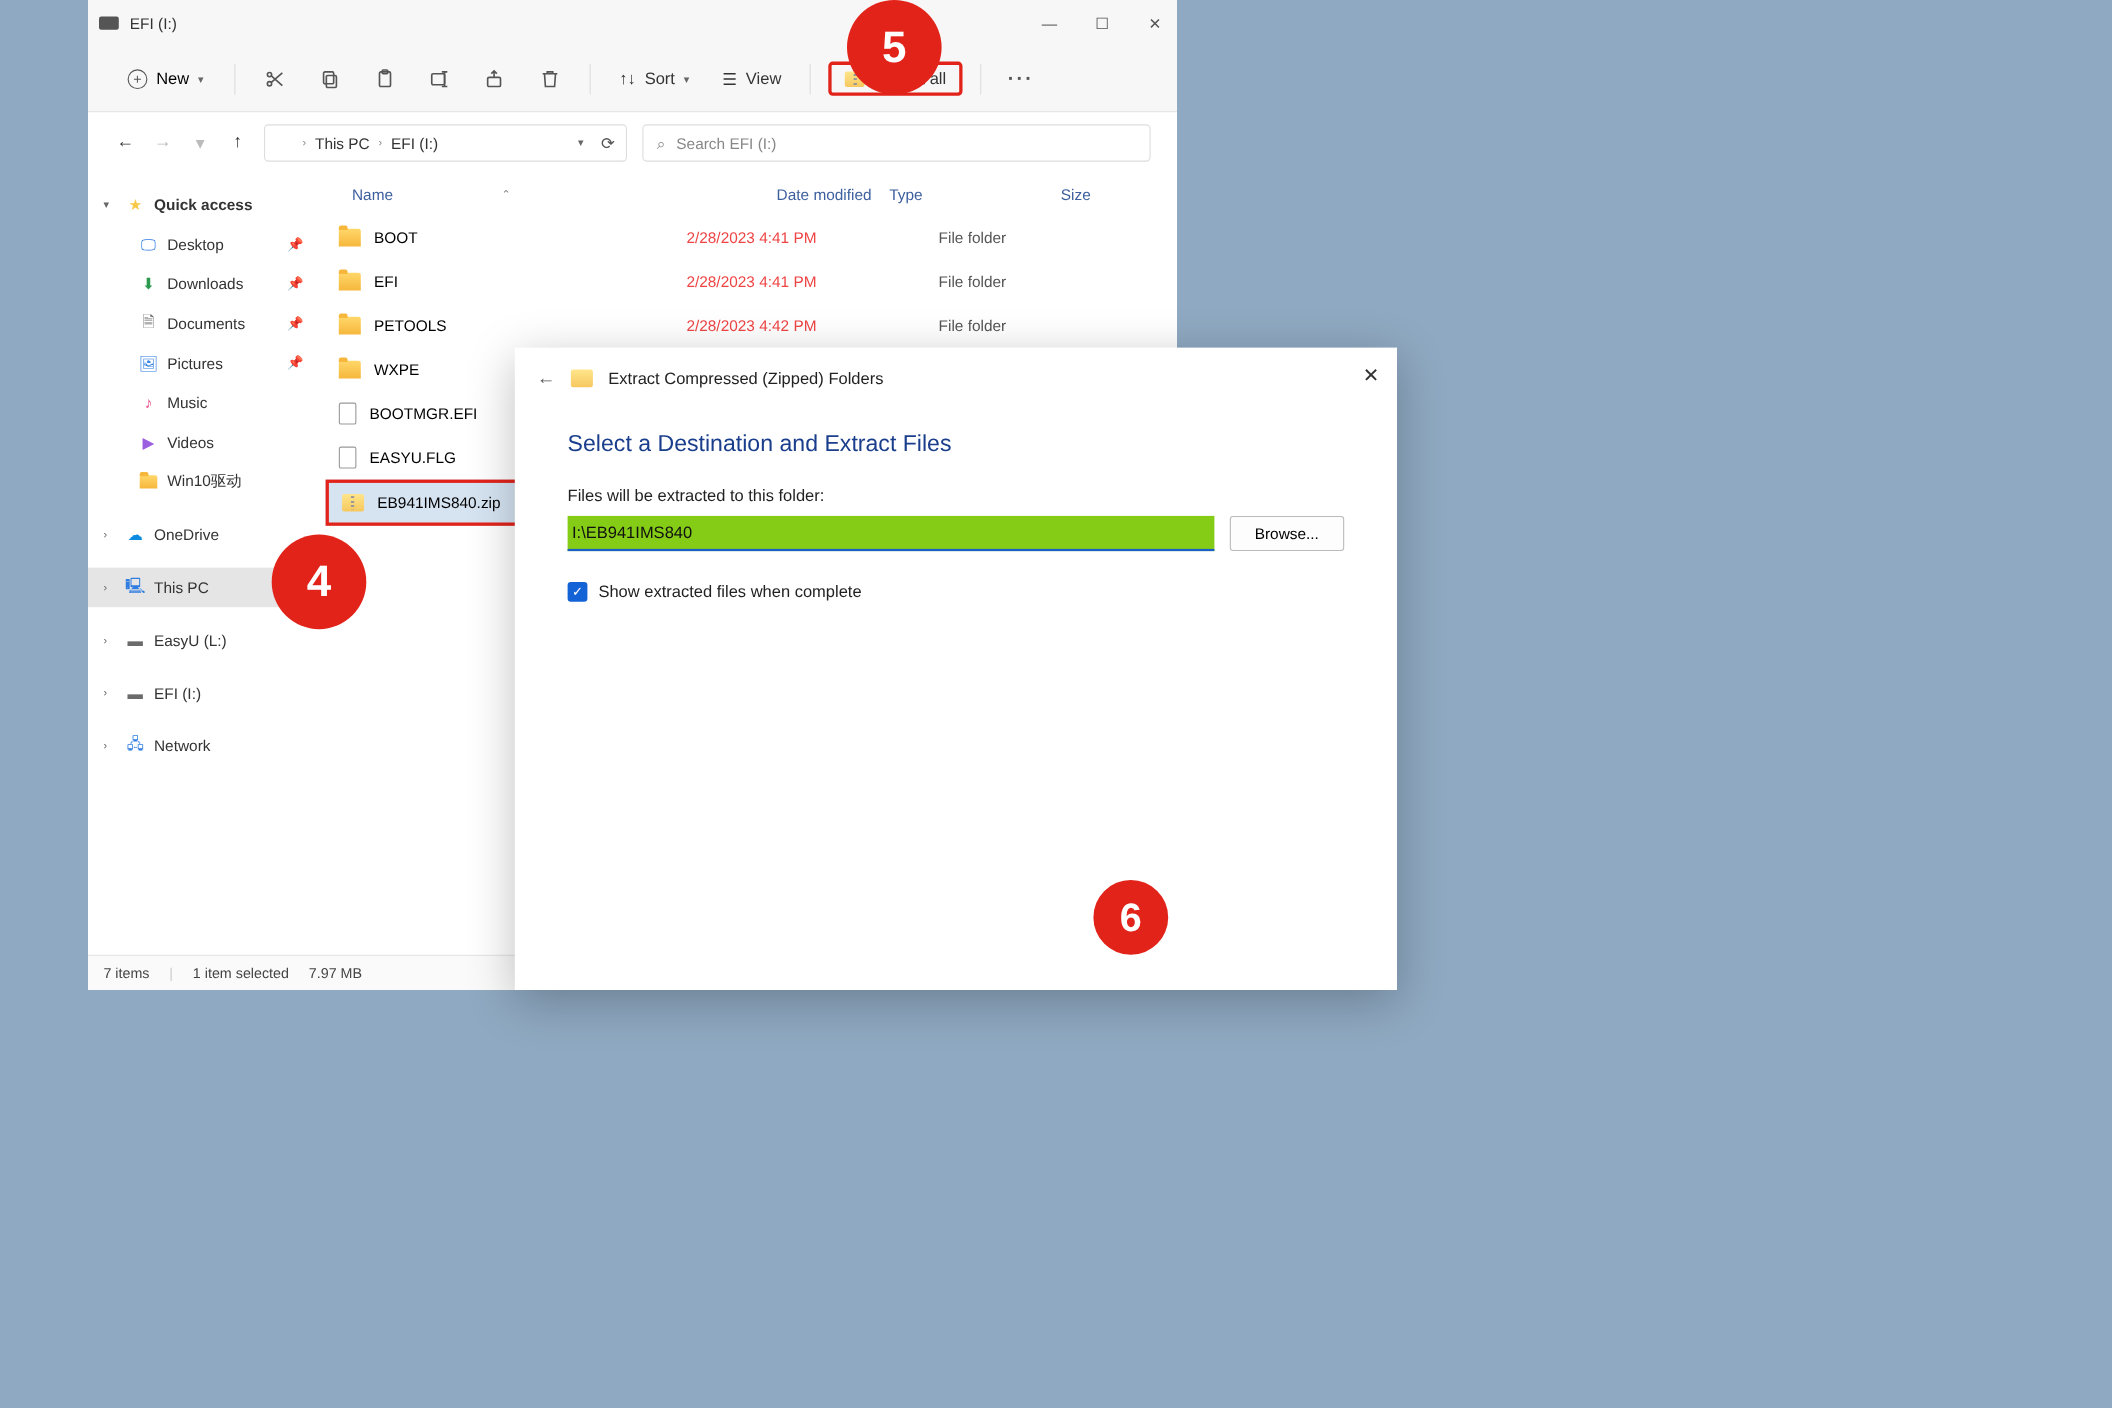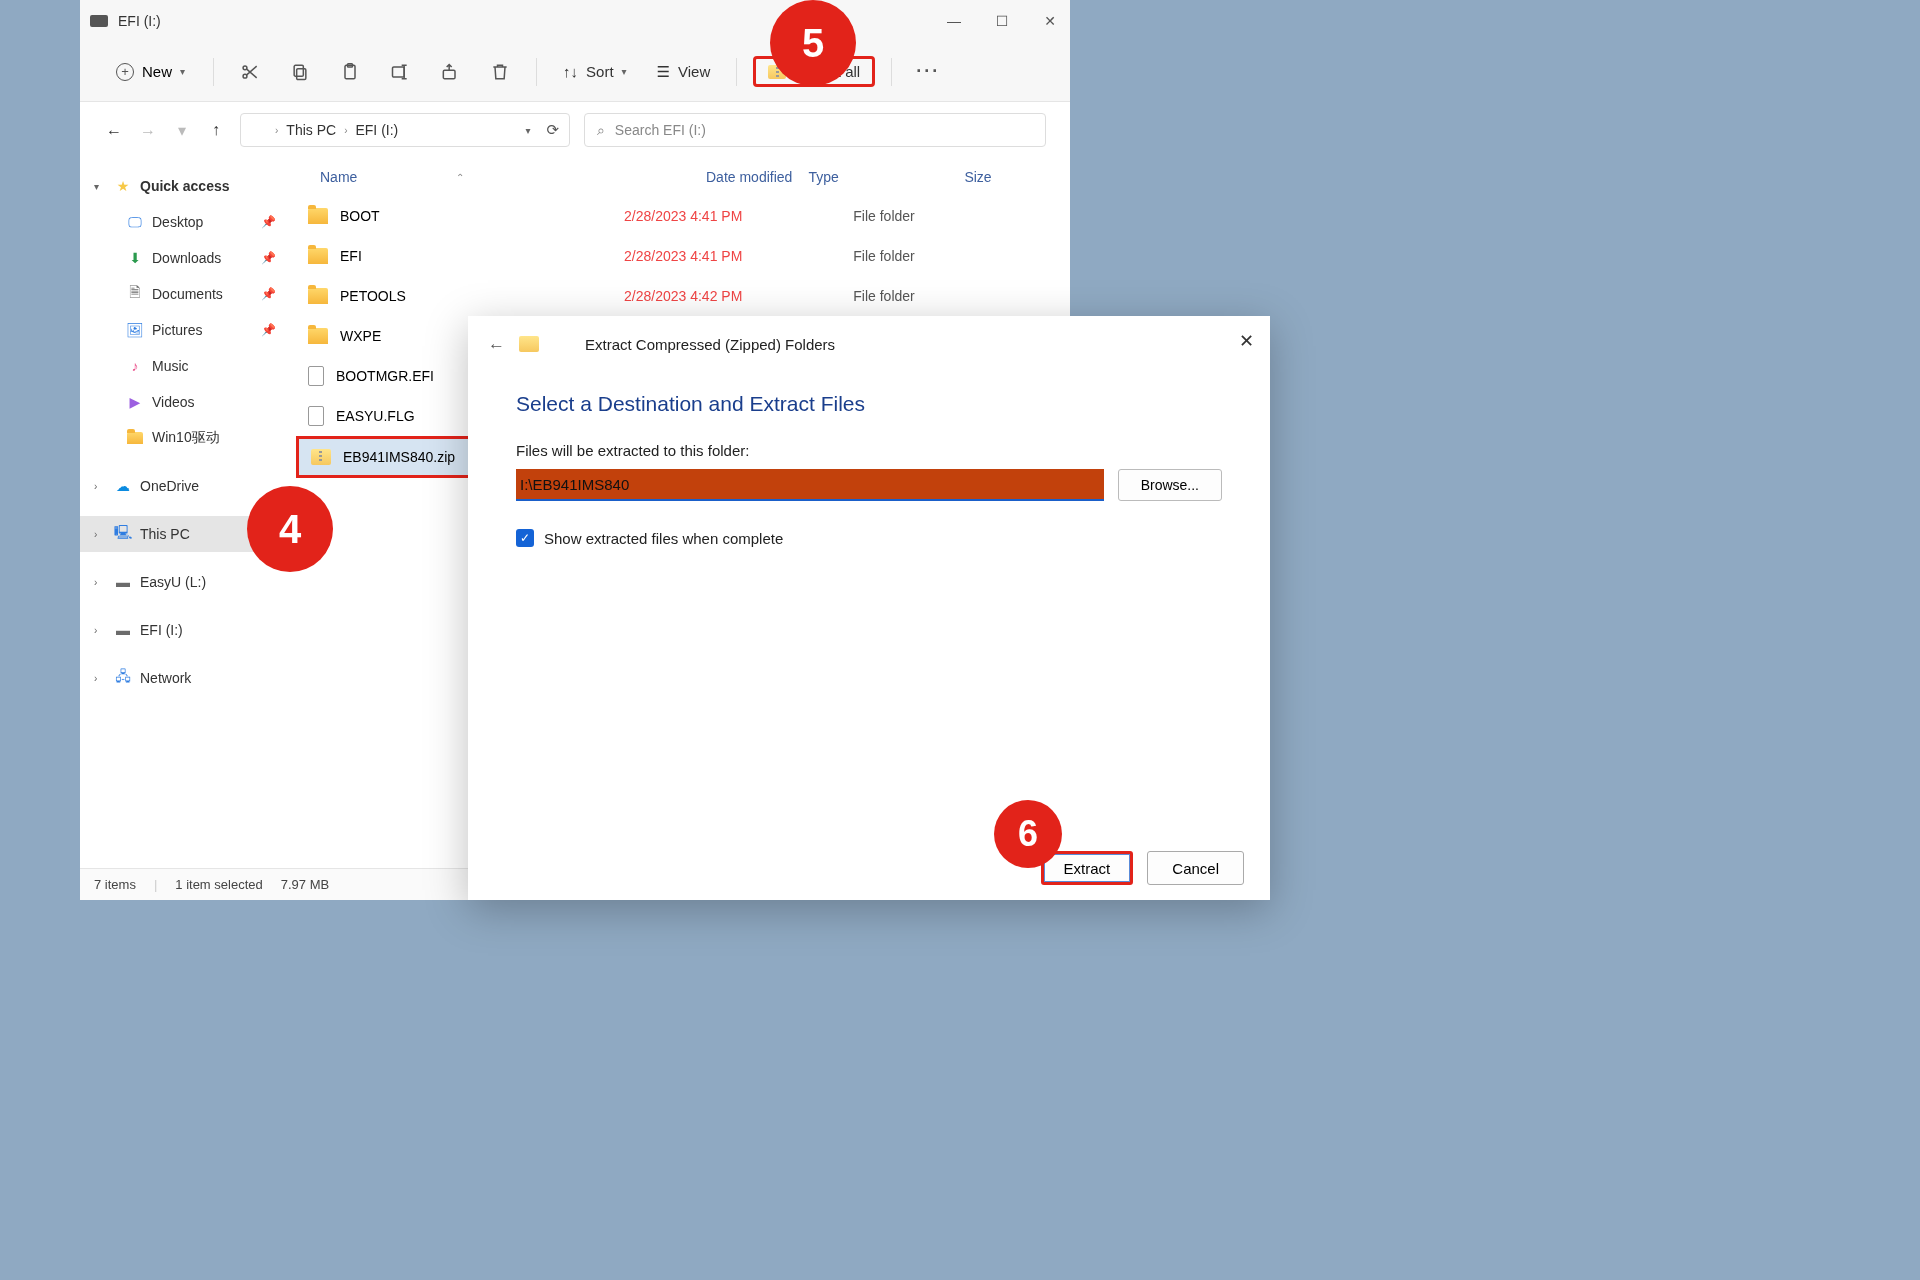--- a/index.html
+++ b/index.html
@@ -77,27 +77,27 @@
 .zip-ico::after{content:"";position:absolute;left:8px;top:2px;width:3px;height:12px;background:repeating-linear-gradient(#999 0 2px,transparent 2px 4px);}
 
 
 .statusbar { height:32px;border-top:1px solid #e5e5e5;display:flex;align-items:center;padding:0 14px;gap:18px;font-size:13px;color:#444;background:#fafafa; }
 
 
 .dialog { position:absolute; left:468px; top:316px; width:802px; height:584px; background:#fff; box-shadow:0 10px 40px rgba(0,0,0,.25); display:flex;flex-direction:column; }
 .dialog .dlg-top { height:56px;display:flex;align-items:center;padding:0 20px;gap:14px; }
 .dialog .dlg-top .back { color:#555;font-size:17px;cursor:pointer; }
 .dialog .dlg-top .zip-sm { width:20px;height:16px;background:linear-gradient(#ffe58a,#f6c85f);border-radius:2px; }
-.dialog .dlg-top .dlg-title { font-size:15px;color:#222;margin-left:32px; }
+.dialog .dlg-top .dlg-title { font-size:15px;color:#222; }
 .dialog .dlg-close { position:absolute;right:16px;top:14px;font-size:18px;color:#333;cursor:pointer; }
 .dialog .dlg-body { flex:1;padding:10px 48px 0 48px; }
 .dialog .dlg-heading { color:#1a3e8c;font-size:21px;margin:10px 0 26px; }
 .dialog .dlg-label { font-size:15px;color:#222;margin-bottom:10px; }
 .dialog .dest-row { display:flex;gap:14px;align-items:center;margin-bottom:28px; }
-.dialog .dest-input { flex:1;height:32px;border:none;border-bottom:2px solid #1a5fc9;font-size:15px;padding:13px 4px;color:#111;background:#c2410c; }
+.dialog .dest-input { flex:1;height:32px;border:none;border-bottom:2px solid #1a5fc9;font-size:15px;padding:13px 4px;color:#111;background:#84cc16; }
 .dialog .browse-btn { height:32px;padding:0 22px;border:1px solid #bbb;border-radius:3px;background:#fdfdfd;cursor:pointer;font-size:14px; }
 .dialog .chk-row { display:flex;align-items:center;gap:10px;font-size:15px;color:#222; }
 .dialog .chk { width:18px;height:18px;background:#1463d6;border-radius:3px;display:flex;align-items:center;justify-content:center;color:#fff;font-size:12px; }
 .dialog .dlg-foot { height:64px;display:flex;align-items:center;justify-content:flex-end;padding:0 26px;gap:14px; }
 .dialog .dlg-btn { height:34px;padding:0 24px;border:1px solid #aaa;border-radius:3px;background:#fdfdfd;cursor:pointer;font-size:15px; }
 .dialog .extract-btn { border:3px solid #e2231a;padding:0 20px;box-shadow:0 0 0 1px #5a8bd8 inset; }
 
 
 .callout { position:absolute;width:54px;height:54px;border-radius:50%;background:#e2231a;color:#fff;display:flex;align-items:center;justify-content:center;font-size:30px;font-weight:bold;z-index:50; }
 .c4 { left:247px; top:486px; width:86px;height:86px;font-size:40px; }
@@ -366,21 +366,17 @@
     <div class="dlg-label">Files will be extracted to this folder:</div>
     <div class="dest-row">
       <input class="dest-input" value="I:\EB941IMS840" style="">
       <button class="browse-btn">Browse...</button>
     </div>
     <div class="chk-row">
       <span class="chk">✓</span>
       <span>Show extracted files when complete</span>
     </div>
   </div>
-  <div class="dlg-foot">
-    <button class="dlg-btn extract-btn">Extract</button>
-    <button class="dlg-btn">Cancel</button>
-  </div>
 </div>
 
 <div class="callout c4">4</div>
 <div class="callout c5">5</div>
 <div class="callout c6">6</div>
 
 </body></html>

